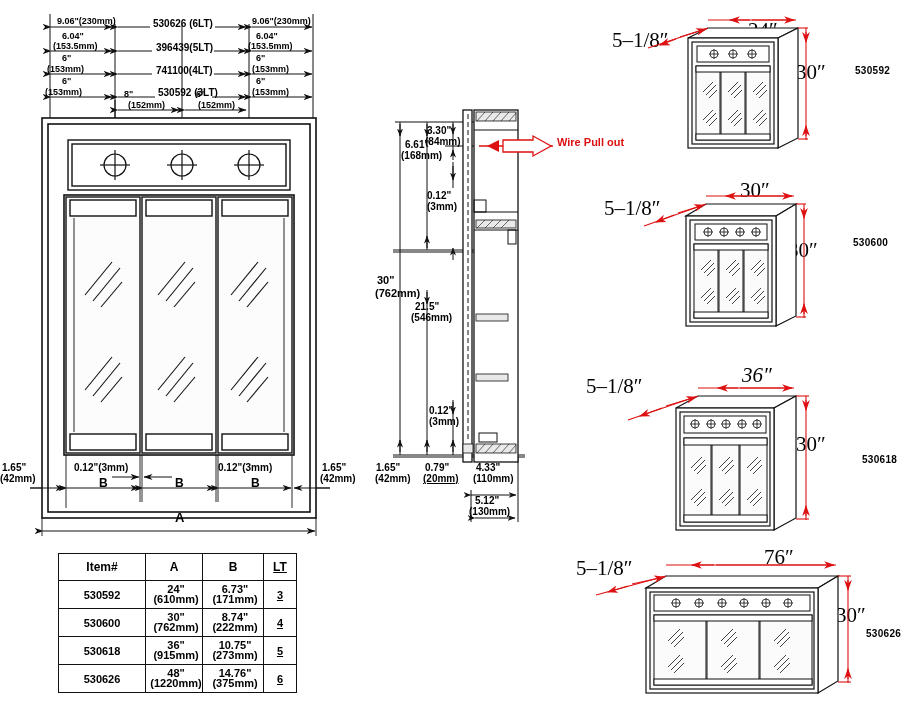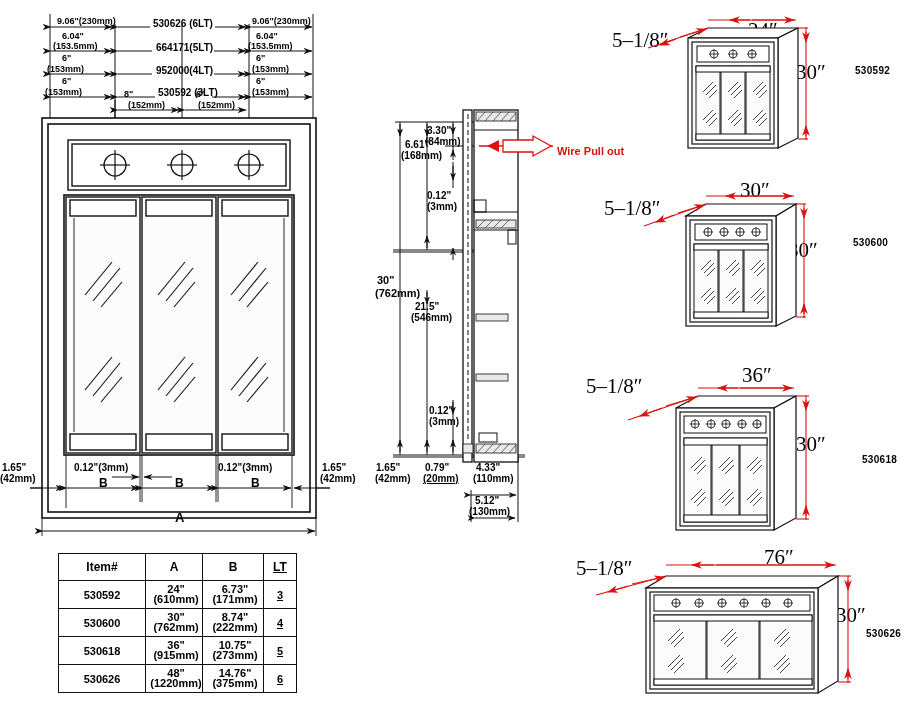--- a/index.html
+++ b/index.html
@@ -30,27 +30,27 @@
 <body>
 
 <div class="abs" style="left:0;top:0;width:345px;height:545px;">
 
   <div class="abs dim2" style="left:57px;top:16px;">9.06"(230mm)</div>
   <div class="abs dim" style="left:153px;top:19px;">530626 (6LT)</div>
   <div class="abs dim2" style="left:252px;top:16px;">9.06"(230mm)</div>
 
   <div class="abs dim2" style="left:62px;top:31px;">6.04"</div>
   <div class="abs dim2" style="left:53px;top:41px;">(153.5mm)</div>
-  <div class="abs dim" style="left:156px;top:43px;">664171(5LT)</div>
+  <div class="abs dim" style="left:156px;top:43px;">396439(5LT)</div>
   <div class="abs dim2" style="left:256px;top:31px;">6.04"</div>
   <div class="abs dim2" style="left:248px;top:41px;">(153.5mm)</div>
 
   <div class="abs dim2" style="left:62px;top:53px;">6"</div>
   <div class="abs dim2" style="left:47px;top:64px;">(153mm)</div>
-  <div class="abs dim" style="left:156px;top:66px;">952000(4LT)</div>
+  <div class="abs dim" style="left:156px;top:66px;">741100(4LT)</div>
   <div class="abs dim2" style="left:256px;top:53px;">6"</div>
   <div class="abs dim2" style="left:252px;top:64px;">(153mm)</div>
 
   <div class="abs dim2" style="left:62px;top:76px;">6"</div>
   <div class="abs dim2" style="left:45px;top:87px;">(153mm)</div>
   <div class="abs dim" style="left:158px;top:88px;">530592 (3LT)</div>
   <div class="abs dim2" style="left:256px;top:76px;">6"</div>
   <div class="abs dim2" style="left:252px;top:87px;">(153mm)</div>
 
   <div class="abs dim2" style="left:124px;top:89px;">8"</div>
@@ -242,21 +242,21 @@
 
   <div class="abs dim" style="left:50px;top:363px;">0.79"</div>
   <div class="abs dim" style="left:48px;top:374px;text-decoration:underline;">(20mm)</div>
 
   <div class="abs dim" style="left:101px;top:363px;">4.33"</div>
   <div class="abs dim" style="left:98px;top:374px;">(110mm)</div>
 
   <div class="abs dim" style="left:100px;top:396px;">5.12"</div>
   <div class="abs dim" style="left:94px;top:407px;">(130mm)</div>
 
-  <div class="abs wire" style="left:182px;top:45px;">Wire Pull out</div>
+  <div class="abs wire" style="left:182px;top:36px;">Wire Pull out</div>
 
   <svg class="abs" style="left:0;top:0;" width="230" height="430">
     <defs>
       <marker id="ad" markerWidth="8" markerHeight="7" refX="7.5" refY="3.5" orient="auto">
         <path d="M0,0.5 L8,3.5 L0,6.5 L2.3,3.5 Z" fill="#111"></path>
       </marker>
       <marker id="ardR" markerWidth="11" markerHeight="9" refX="10" refY="4.5" orient="auto">
         <path d="M0,0.5 L11,4.5 L0,8.5 Z" fill="none" stroke="#dd1111" stroke-width="1.2"></path>
       </marker>
     </defs>
@@ -496,21 +496,21 @@
       <line x1="198" y1="147" x2="208" y2="147"></line>
       <line x1="46" y1="56" x2="108" y2="34"></line>
       <line x1="76" y1="45" x2="58" y2="52" marker-end="url(#ra)"></line>
       <line x1="80" y1="43" x2="106" y2="35" marker-end="url(#ra)"></line>
     </g>
   </svg>
 </div>
 
 <div class="abs" style="left:578px;top:350px;width:336px;height:195px;">
   <div class="abs isodim" style="left:8px;top:24px;">5–1/8″</div>
-  <div class="abs isodim" style="left:164px;top:13px;">36″</div>
+  <div class="abs isodim" style="left:164px;top:13px;font-style:italic;">36″</div>
   <div class="abs isodim" style="left:218px;top:82px;">30″</div>
   <div class="abs partno" style="left:284px;top:104px;">530618</div>
 
   <svg class="abs" style="left:0;top:0;" width="336" height="195">
     <g stroke="#111" fill="#fff" stroke-width="1.2">
       <polygon points="98,58 196,58 218,46 120,46"></polygon>
       <polygon points="196,58 218,46 218,168 196,180"></polygon>
       <rect x="98" y="58" width="98" height="122"></rect>
       <rect x="102" y="62" width="90" height="114" fill="#fafafa"></rect>
     </g>

